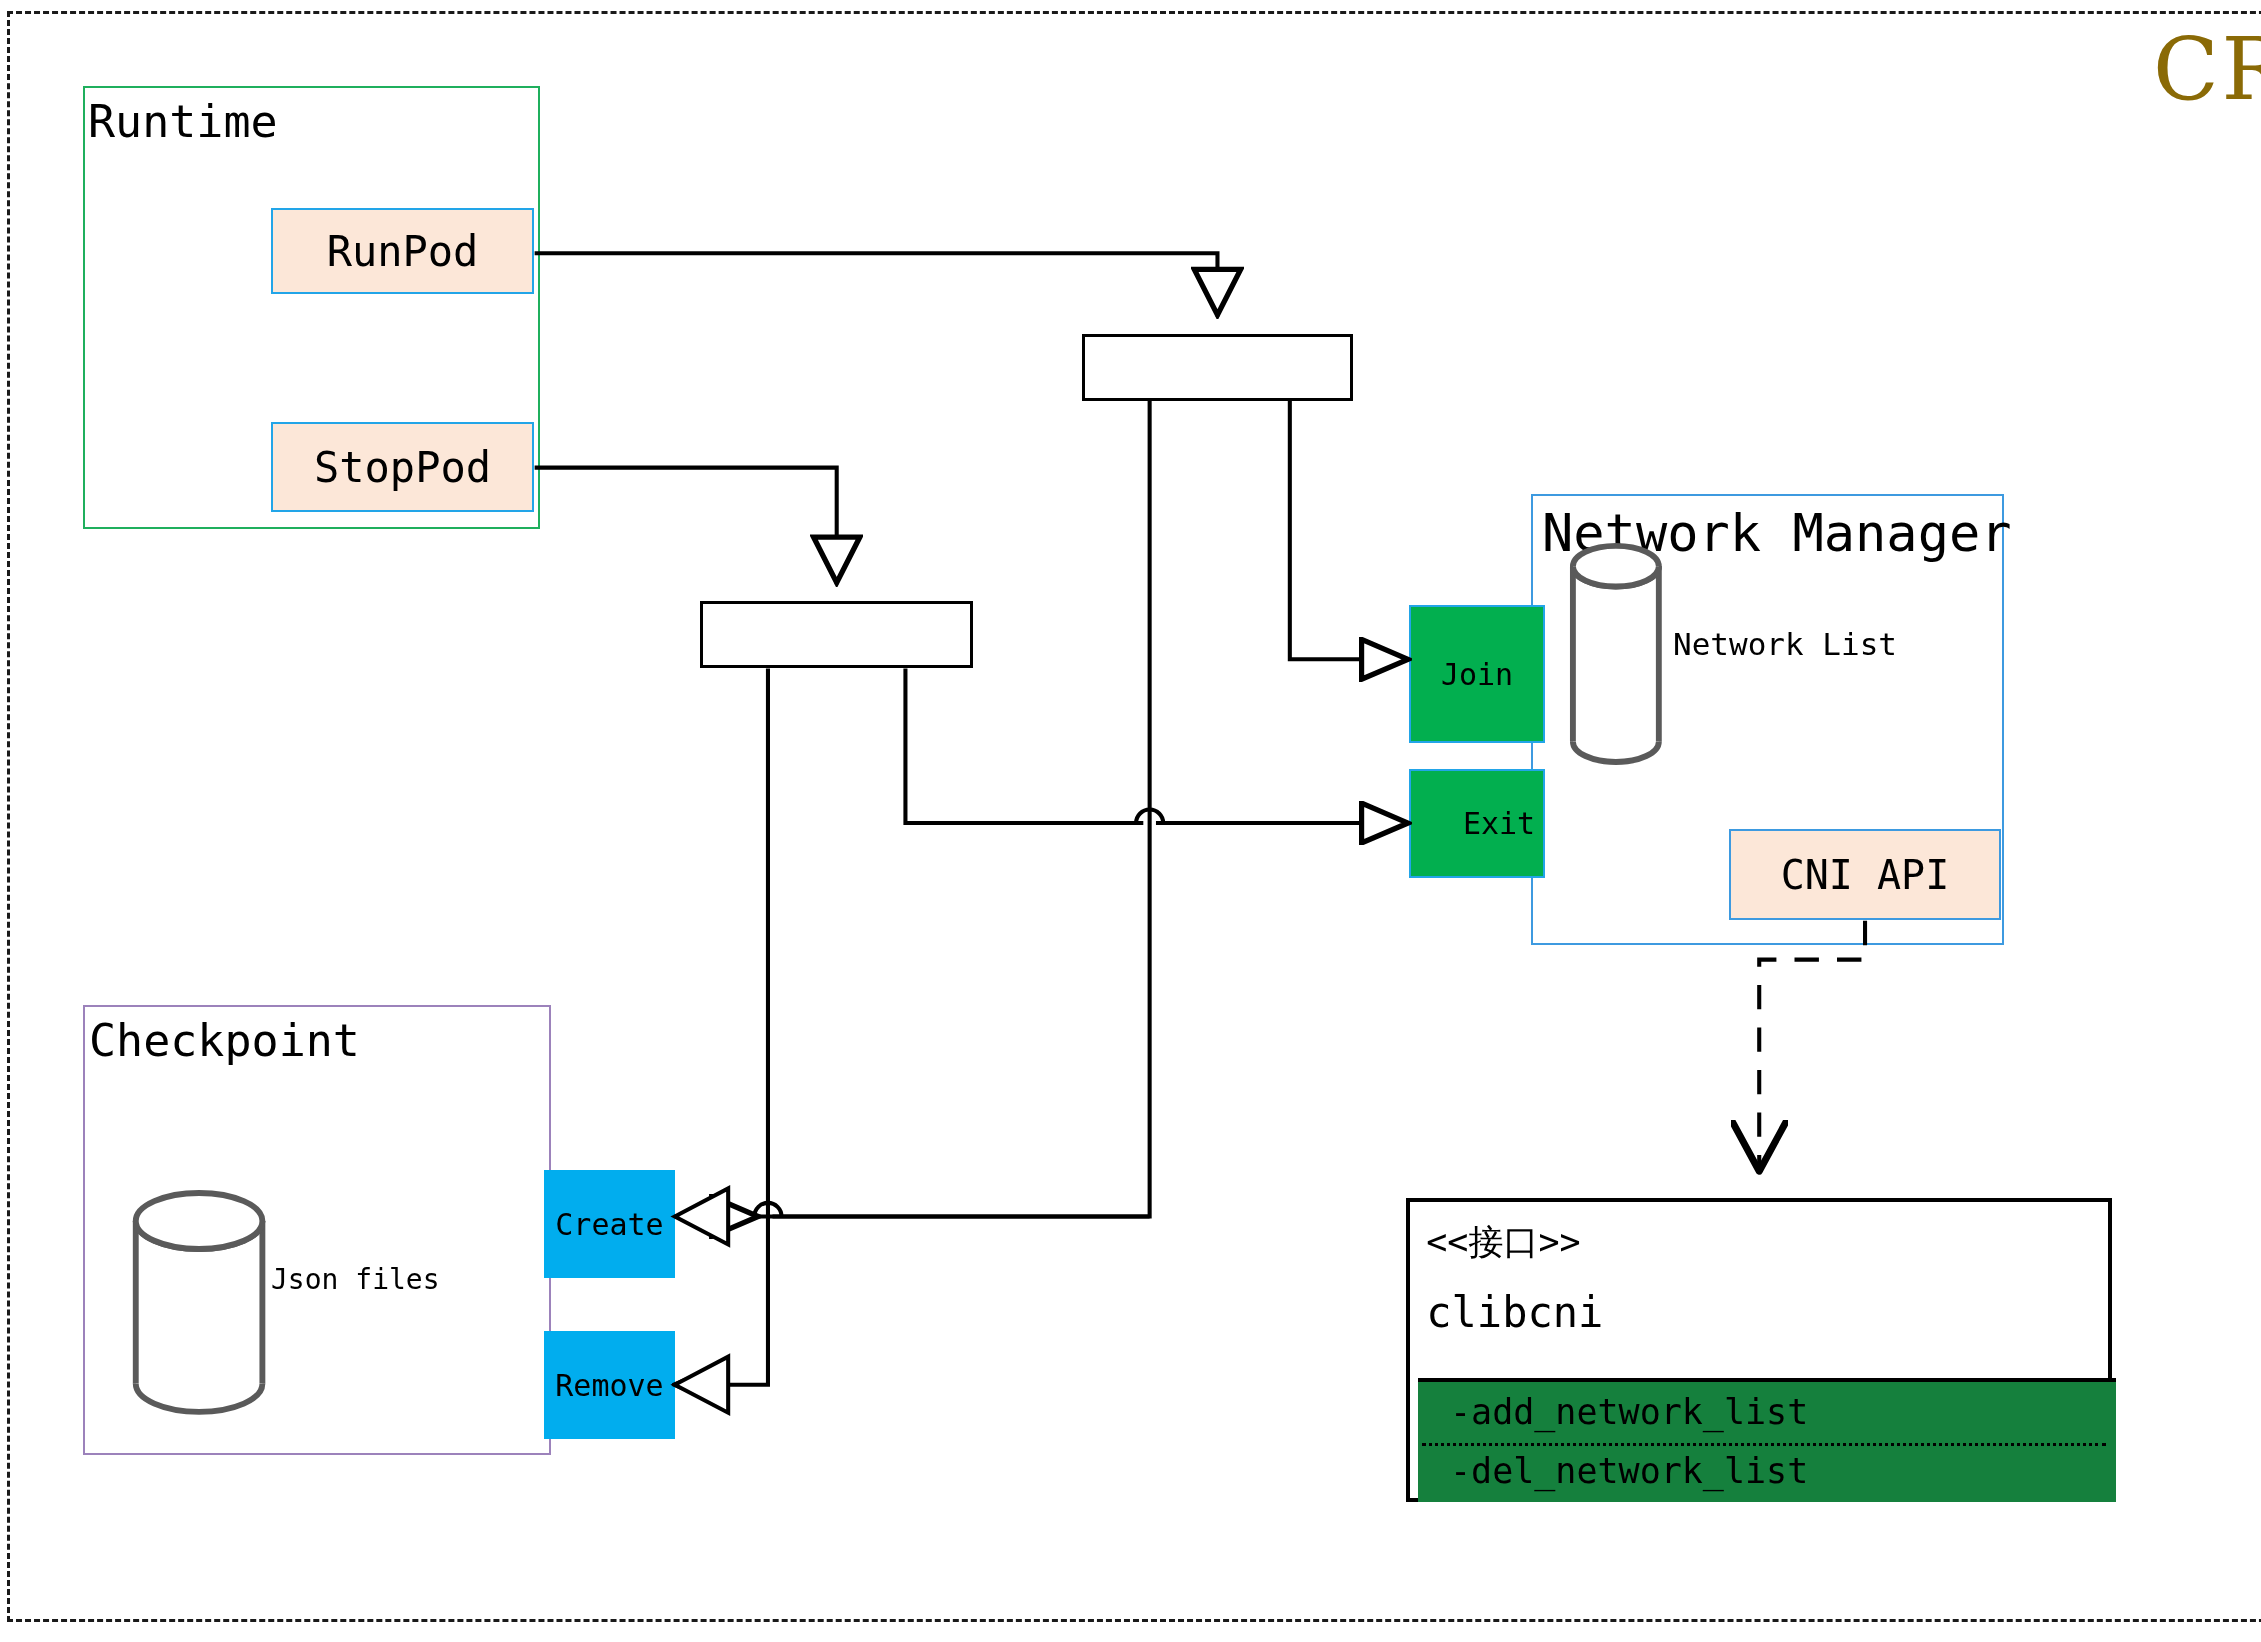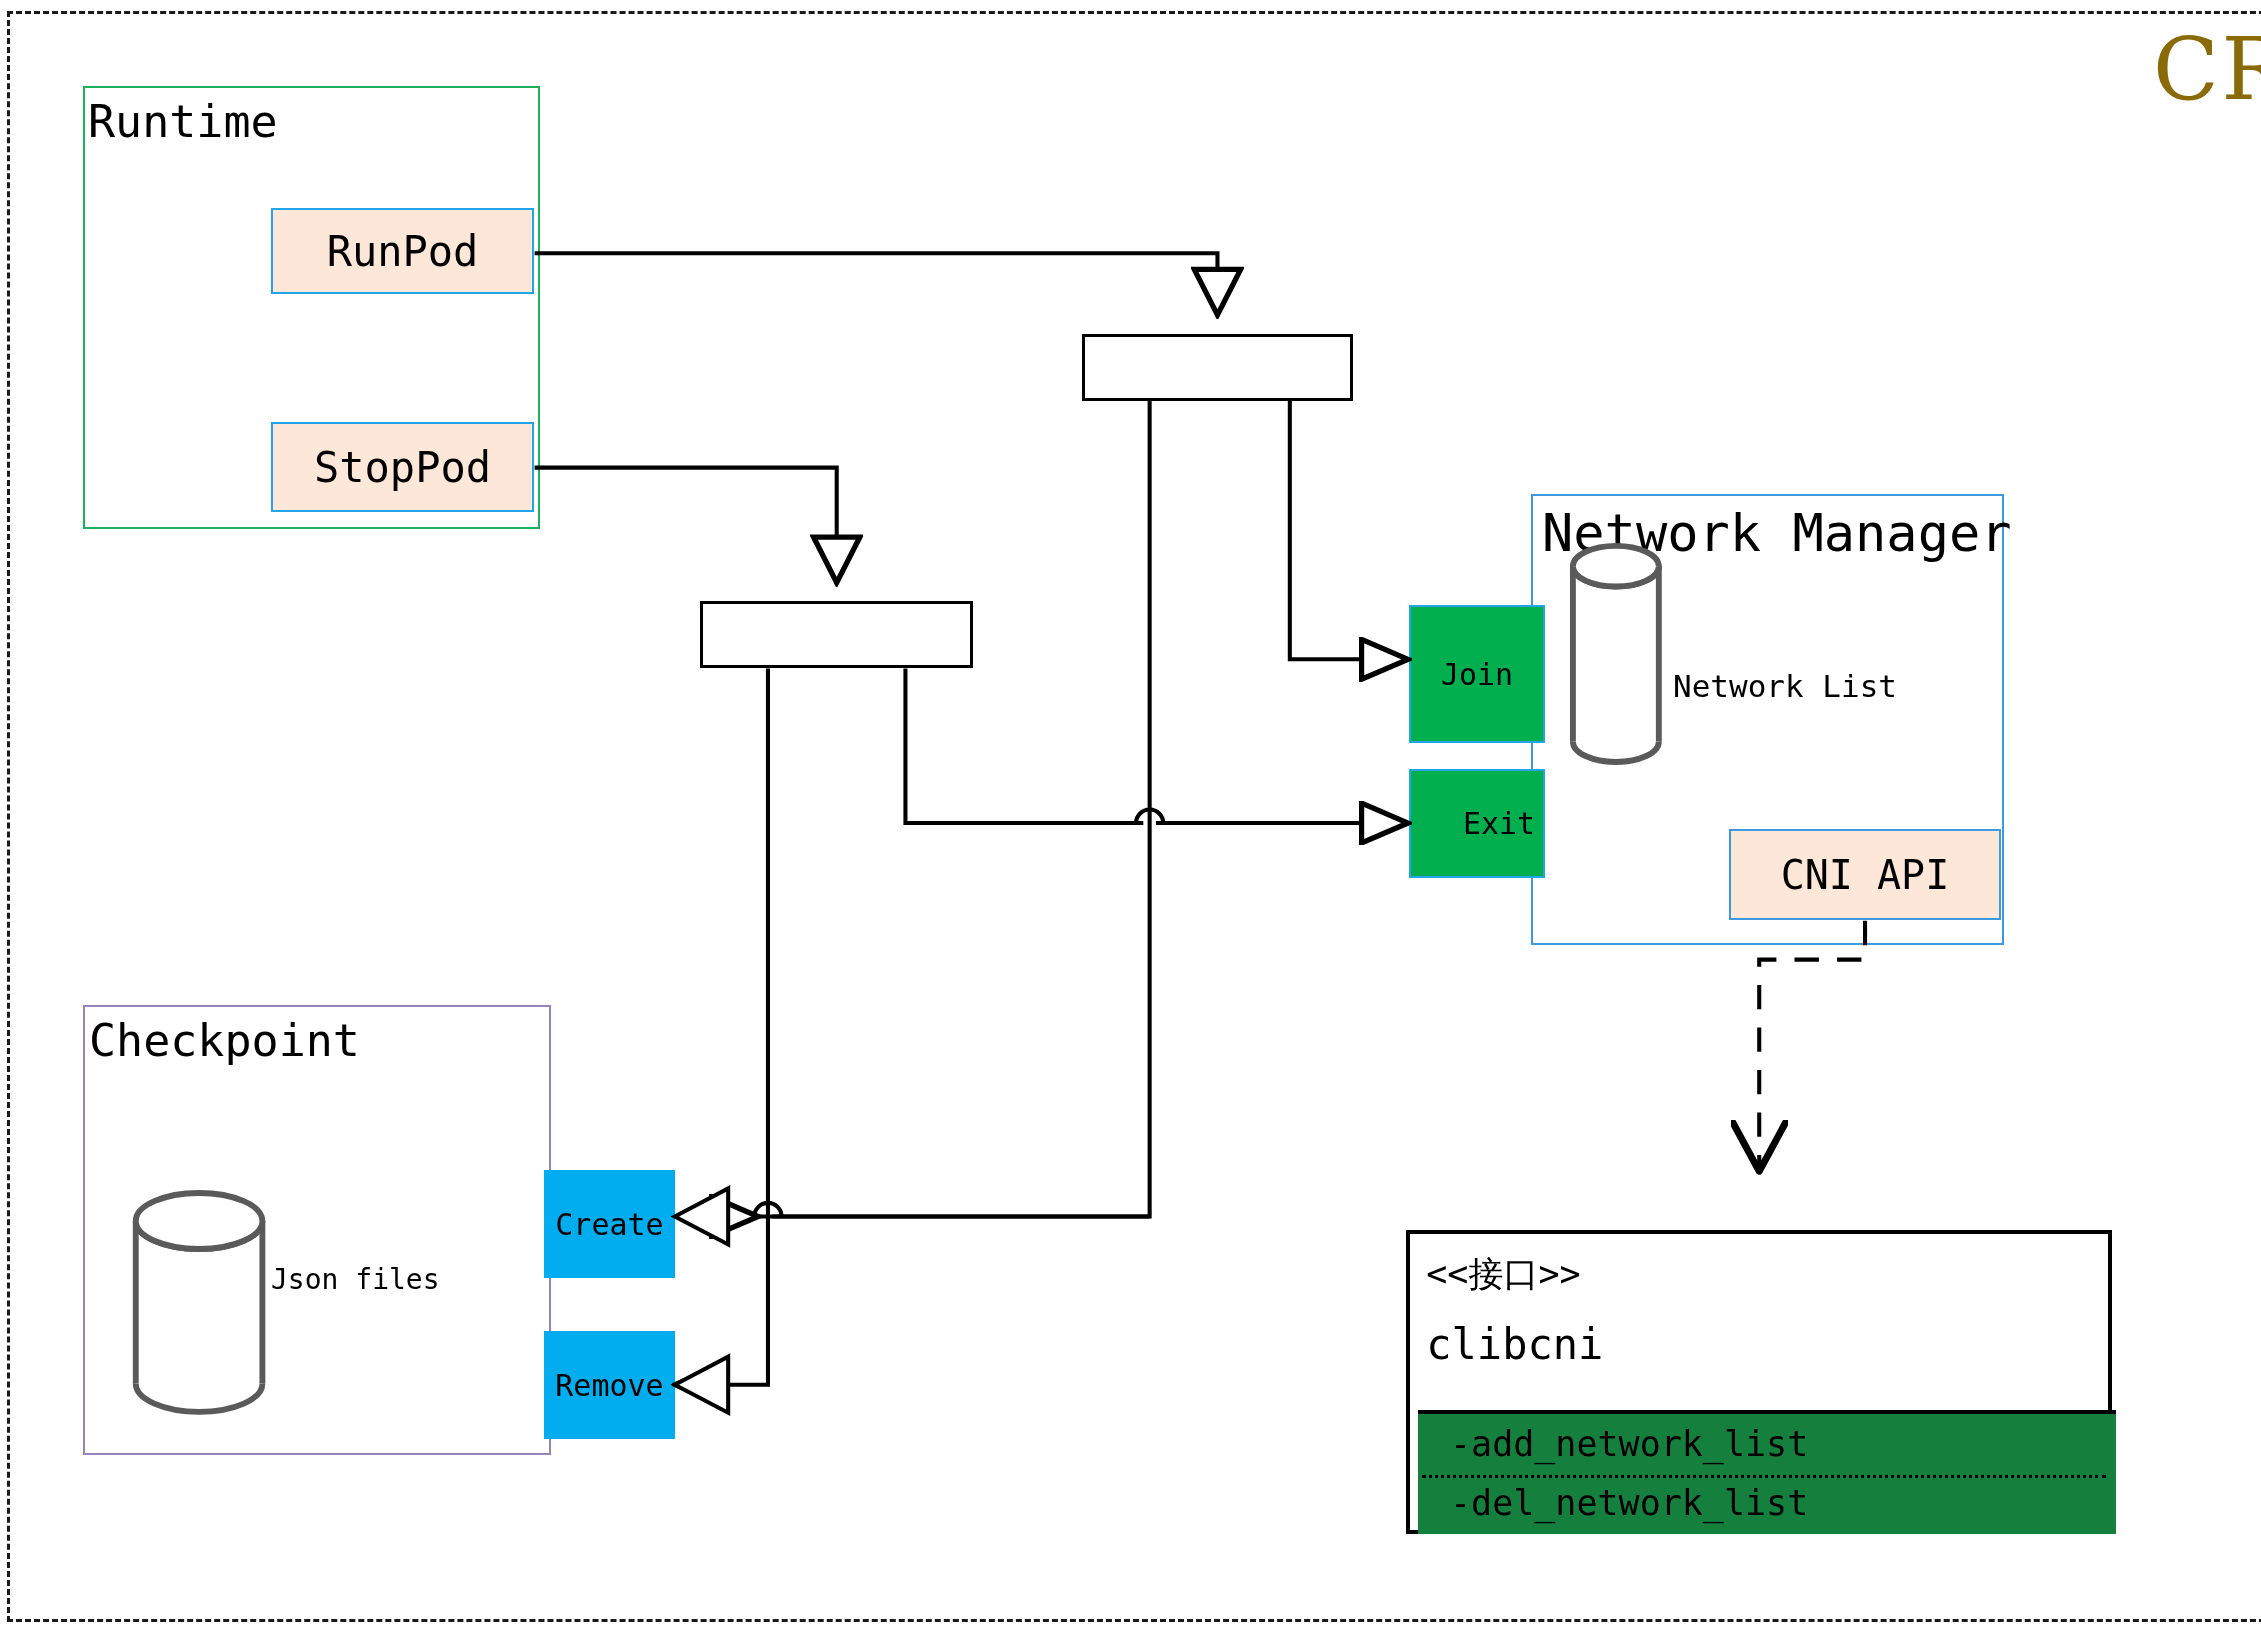--- a/index.html
+++ b/index.html
@@ -105,21 +105,20 @@
   }
   #bar-top{ left:1082px; top:334px; width:271px; height:67px; }
   #bar-low{ left:700px; top:601px; width:273px; height:67px; }
 
   
   #clibcni-box{
     left:1406px; top:1198px;
     width:706px; height:304px;
     border:4.1px solid #000;
     background:#ffffff;
-    margin-top:32px;
   }
   #clibcni-head{
     position:absolute;left:0;top:0;width:100%;height:176px;
     box-sizing:border-box;
   }
   #clibcni-stereotype{
     position:absolute;left:16.3px;top:17px;font-size:35px;
   }
   #clibcni-name{
     position:absolute;left:16.3px;top:86px;font-size:42px;
@@ -132,21 +131,21 @@
     position:absolute;left:32px;font-size:35px;white-space:nowrap;
   }
   #op-add{ top:10px; }
   #op-del{ top:69px; }
   #op-divider{
     position:absolute;left:3.6px;top:61px;width:98%;
     border-top:3.6px dotted #000;
   }
 
   
-  #networklist-label{ left:1673px; top:629px; font-size:31px;margin-top:42px; }
+  #networklist-label{ left:1673px; top:629px; font-size:31px; }
   #jsonfiles-label{ left:271px; top:1266px; font-size:28px; }
 
   
   #wires{
     position:absolute;left:0;top:0;width:2335px;height:1642px;
     pointer-events:none;
   }
 </style>
 </head>
 <body>

